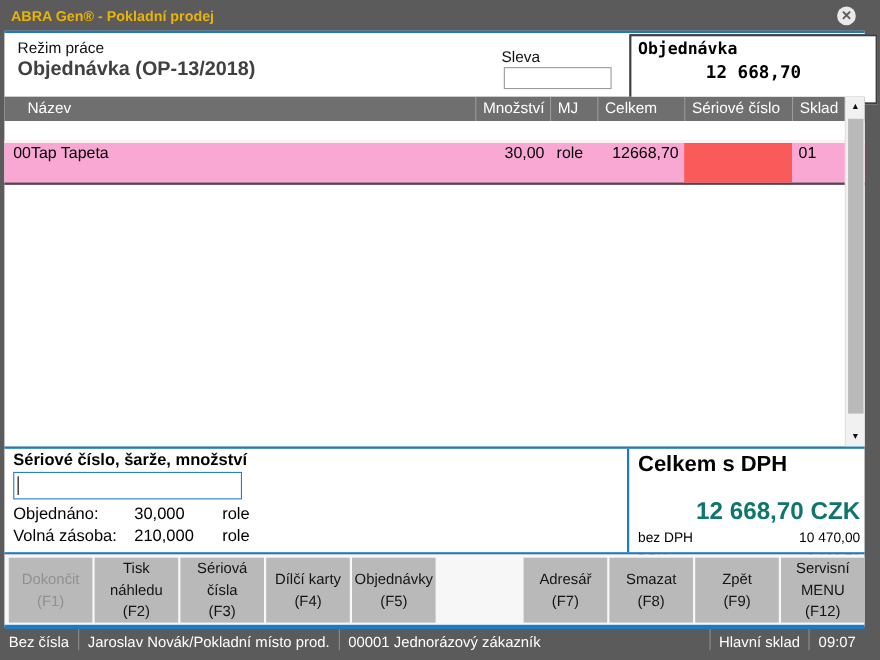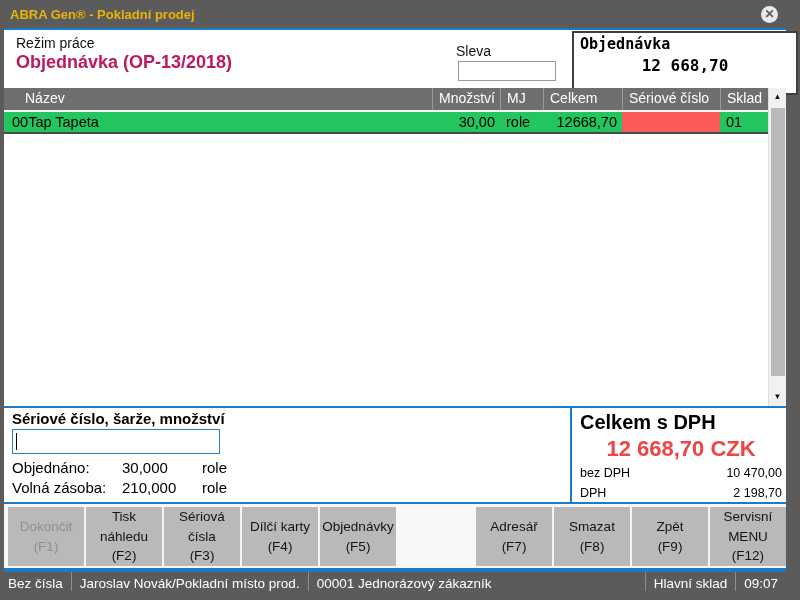--- a/index.html
+++ b/index.html
@@ -16,42 +16,42 @@
     background:#e9e9e9;color:#5b5b5b;font-size:12px;font-weight:bold;
     text-align:center;line-height:17px;cursor:pointer;
   }
   
   .top-panel{
     position:absolute;left:4px;top:28px;width:782px;height:60px;
     background:#fff;border-top:2px solid #1b7bc4;
   }
   .mode{position:absolute;left:12px;top:5px;}
   .mode-label{font-size:14px;color:#111;}
-  .mode-value{font-size:18px;font-weight:bold;color:#be185d;margin-top:1px;}
+  .mode-value{font-size:18px;font-weight:bold;color:#404040;margin-top:1px;}
   .discount-label{position:absolute;left:452px;top:13px;width:100px;text-align:left;font-size:14px;color:#111;}
   .discount-input{
     position:absolute;left:454px;top:31px;width:98px;height:20px;
     border:1px solid #9a9a9a;background:#fff;font-size:14px;padding:0 3px;
   }
   .display-box{
     position:absolute;left:568px;top:1px;width:226px;height:64px;
     border:2px solid #3f3f3f;background:#fff;padding:2px 6px;
     font-family:"DejaVu Sans Mono",monospace;font-weight:bold;color:#000;
   }
   .display-doc{font-size:15px;text-align:left;}
   .display-amount{font-size:16px;text-align:center;margin-top:3px;}
   
   .table{position:absolute;left:4px;top:88px;width:782px;height:318px;background:#fff;}
   .tgrid{display:grid;grid-template-columns:428px 68px 43px 79px 98px 48px;}
   .thead{height:22px;background:#6f6f6f;color:#fff;font-size:14px;}
   .thead .cell{padding:2px 0 0 6px;border-left:1px solid #9a9a9a;overflow:hidden;white-space:nowrap;}
   .thead .cell:first-child{border-left:none;padding-left:21px;}
   .trow{
-    height:24px;background:#22c55e;color:#000;font-size:14.5px;
-    border-top:2px solid #f5f5f5;border-bottom:2px solid #4a4a4a;cursor:pointer;
+    height:40px;background:#f9a8d4;color:#000;font-size:14.5px;
+    border-top:2px solid #f5f5f5;border-bottom:2px solid #4a4a4a;cursor:pointer;margin-top:18px;
   }
   .trow .cell{padding:2px 0 0 6px;overflow:hidden;white-space:nowrap;}
   .trow .cell:first-child{padding-left:8px;}
   .cell.num{text-align:right;padding-right:5px;}
   .cell.alert{background:#fb5a5a;}
   
   .vscroll{position:absolute;right:0;top:0;width:18px;height:318px;background:#f1f1f1;border-left:1px solid #e0e0e0;}
   .scroll-arrow{height:18px;text-align:center;font-size:8px;color:#111;line-height:18px;cursor:pointer;}
   .scroll-arrow.down{position:absolute;bottom:0;left:0;width:100%;}
   .scroll-thumb{position:absolute;left:2px;top:20px;width:14px;height:268px;background:#b9b9b9;cursor:pointer;}
@@ -68,21 +68,21 @@
   }
   .caret{position:absolute;left:3px;top:3px;width:1px;height:17px;background:#000;}
   .entry-rows{margin-top:4px;font-size:15px;color:#000;}
   .entry-row{display:grid;grid-template-columns:100px 70px auto;column-gap:10px;line-height:20px;}
   .entry-row .qty{}
   .totals{
     position:absolute;left:566px;top:0;width:216px;height:94px;
     border-left:2px solid #1b7bc4;padding:3px 4px 0 8px;
   }
   .totals-title{font-size:20px;font-weight:bold;color:#000;}
-  .totals-grand{font-size:22px;font-weight:bold;color:#ef4444;text-align:center;margin-top:2px;}
+  .totals-grand{font-size:22px;font-weight:bold;color:#0f766e;text-align:right;margin-top:18px;}
   .totals-row{display:flex;justify-content:space-between;font-size:12.5px;color:#000;line-height:18px;margin-top:2px;}
   
   .fbar{
     position:absolute;left:4px;top:504px;width:782px;height:66px;background:#f7f7f7;
     border-bottom:2px solid #1b7bc4;display:flex;gap:2px;padding:3px 0 2px 4px;
   }
   .fbtn{
     flex:1;background:#b9b9b9;color:#141414;font-size:13.5px;line-height:1.45;
     display:flex;flex-direction:column;align-items:center;justify-content:center;
     text-align:center;cursor:pointer;overflow:hidden;

